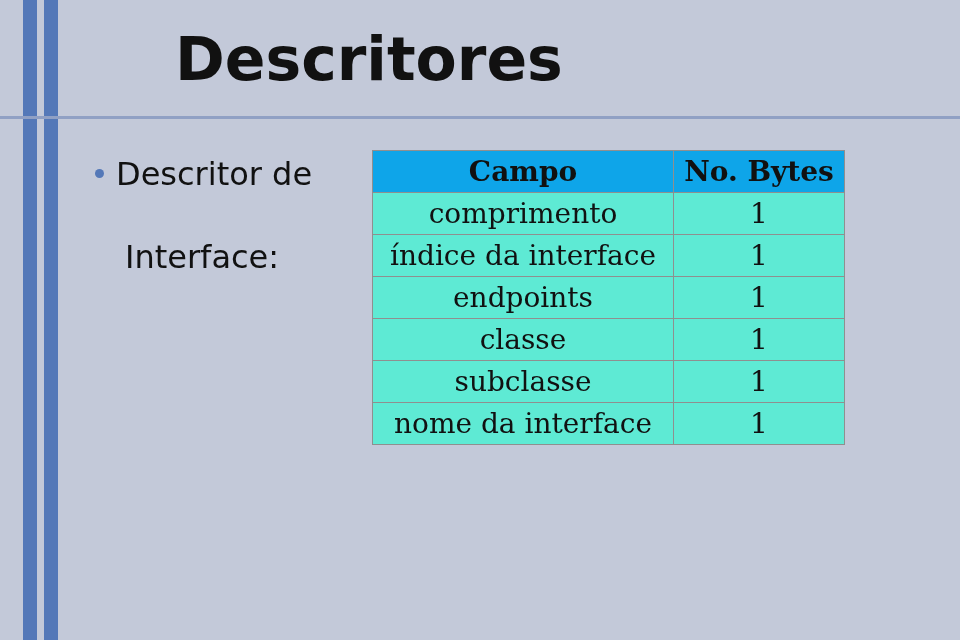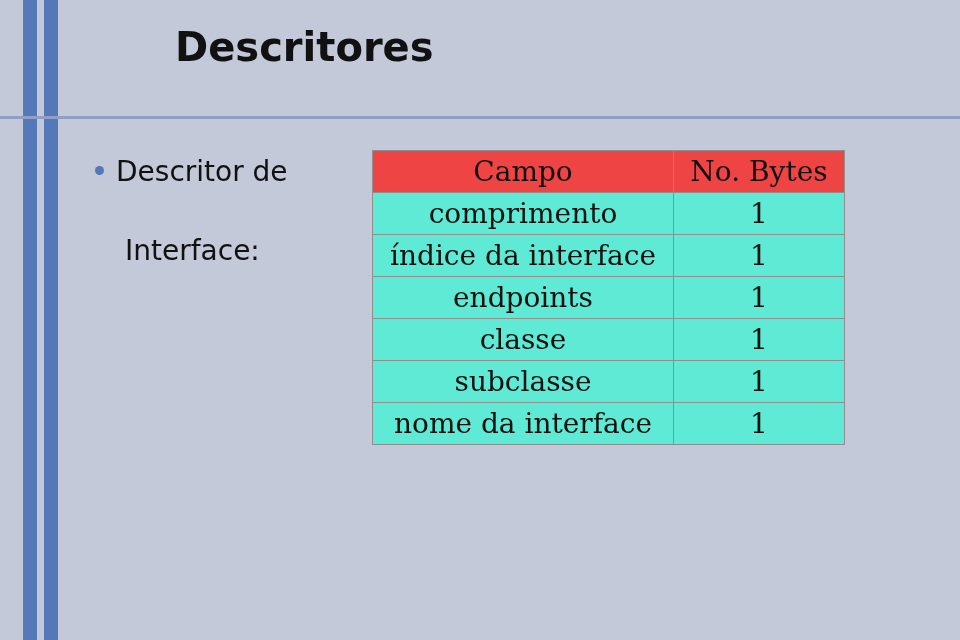--- a/index.html
+++ b/index.html
@@ -21,38 +21,38 @@
     top: 0;
     bottom: 0;
   }
   .stripe.a { left: 23px; width: 14px; background: #5478b8; }
   .stripe.b { left: 44px; width: 14px; background: #5478b8; }
 
   .title {
     position: absolute;
     left: 175px;
     top: 24px;
-    font-size: 40px;
+    font-size: 60px;
     font-weight: 700;
     color: #111;
   }
   .title-underline {
     position: absolute;
     left: 0;
     right: 0;
     top: 116px;
     height: 3px;
     background: #90a0c4;
   }
 
   .bullet-block {
     position: absolute;
     left: 95px;
     top: 155px;
-    font-size: 28px;
+    font-size: 32px;
     color: #111;
     line-height: 1.2;
   }
   .bullet-block .dot {
     display: inline-block;
     width: 9px;
     height: 9px;
     background: #5478b8;
     border-radius: 50%;
     vertical-align: middle;
@@ -75,21 +75,22 @@
     color: #111;
   }
   .tbl th, .tbl td {
     border: 1px solid #8f8f8f;
     padding: 4px 10px 4px 10px;
     font-weight: 400;
     text-align: center;
     background: #5eead4;
   }
   .tbl thead th {
-    background: #ef4444;
+    background: #0ea5e9;
+    font-weight: bold;
   }
   .tbl .col-field { width: 280px; }
   .tbl .col-bytes { width: 150px; }
 </style>
 </head>
 <body>
 
 <div class="slide">
 
   <div class="stripe a"></div>

